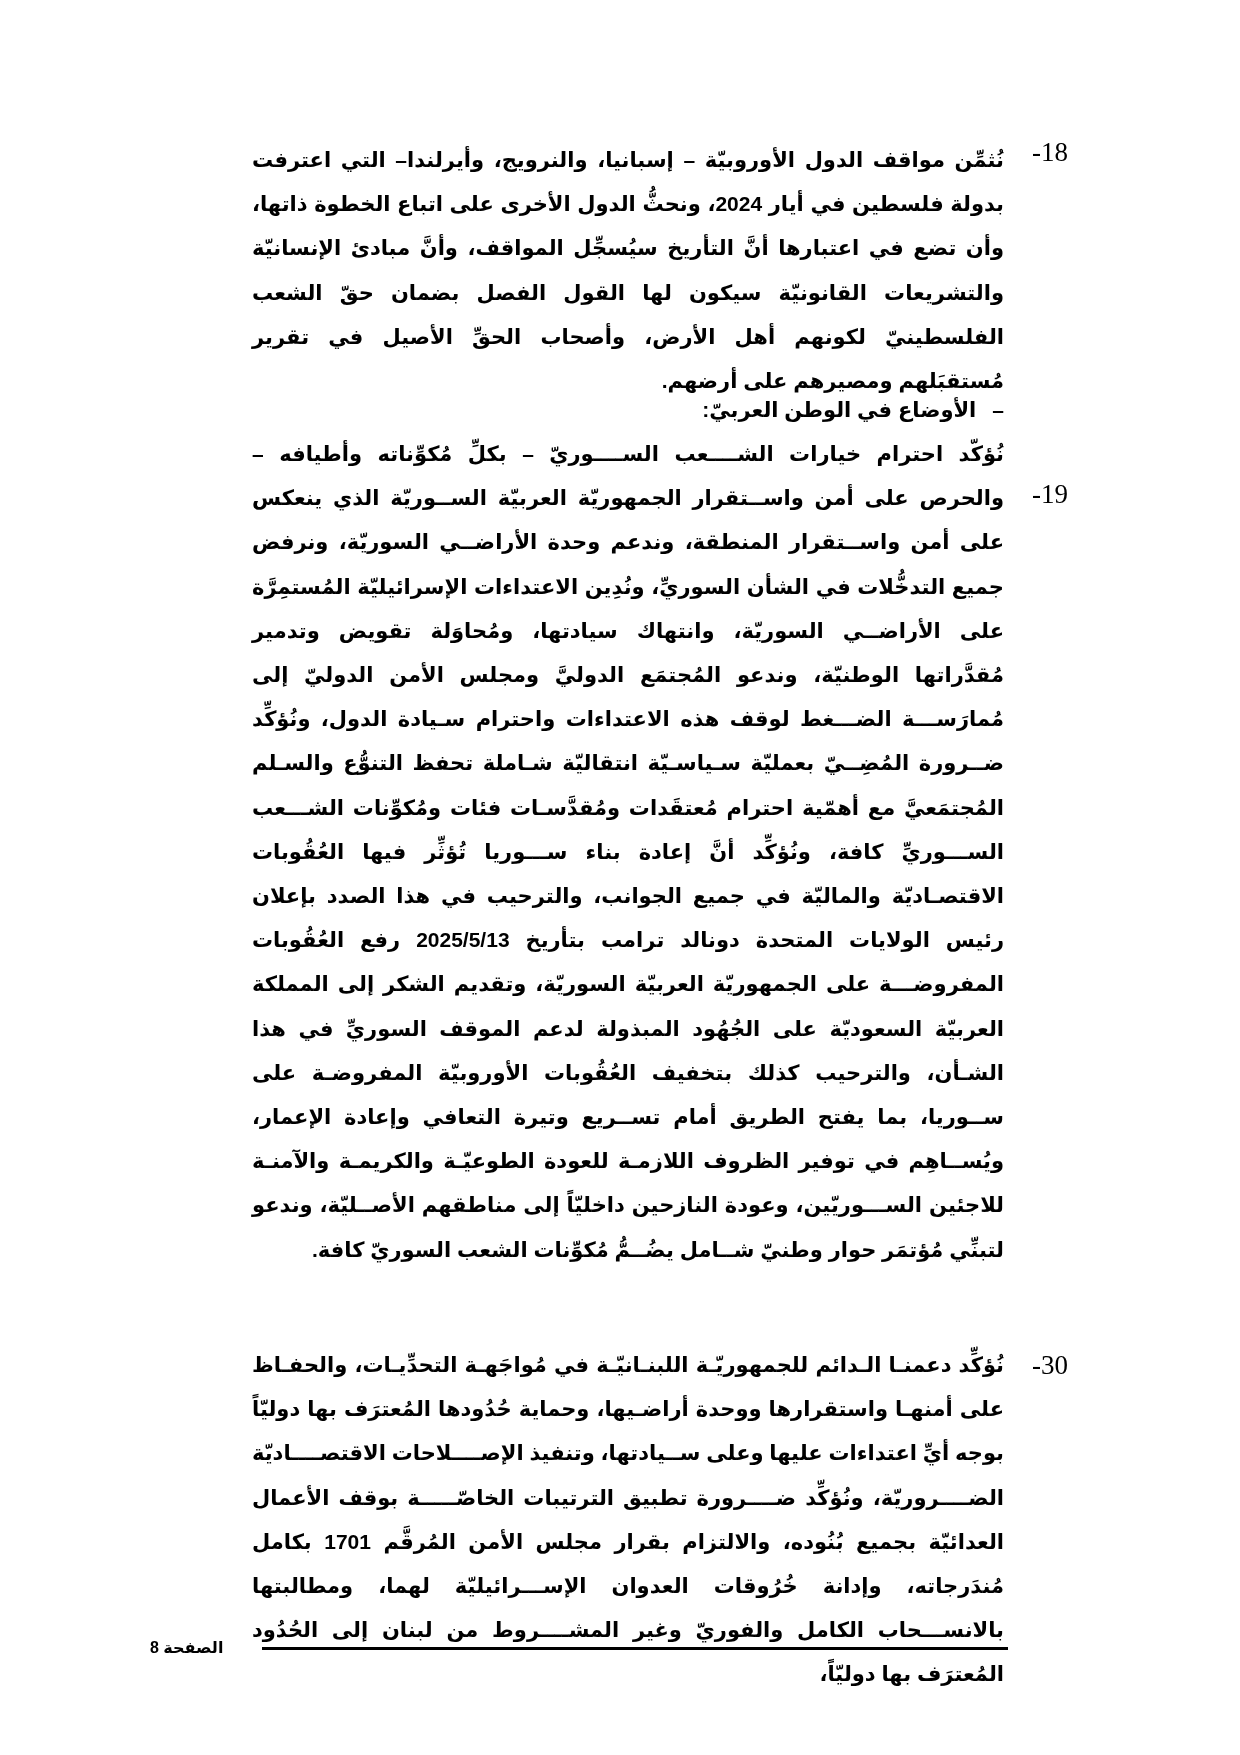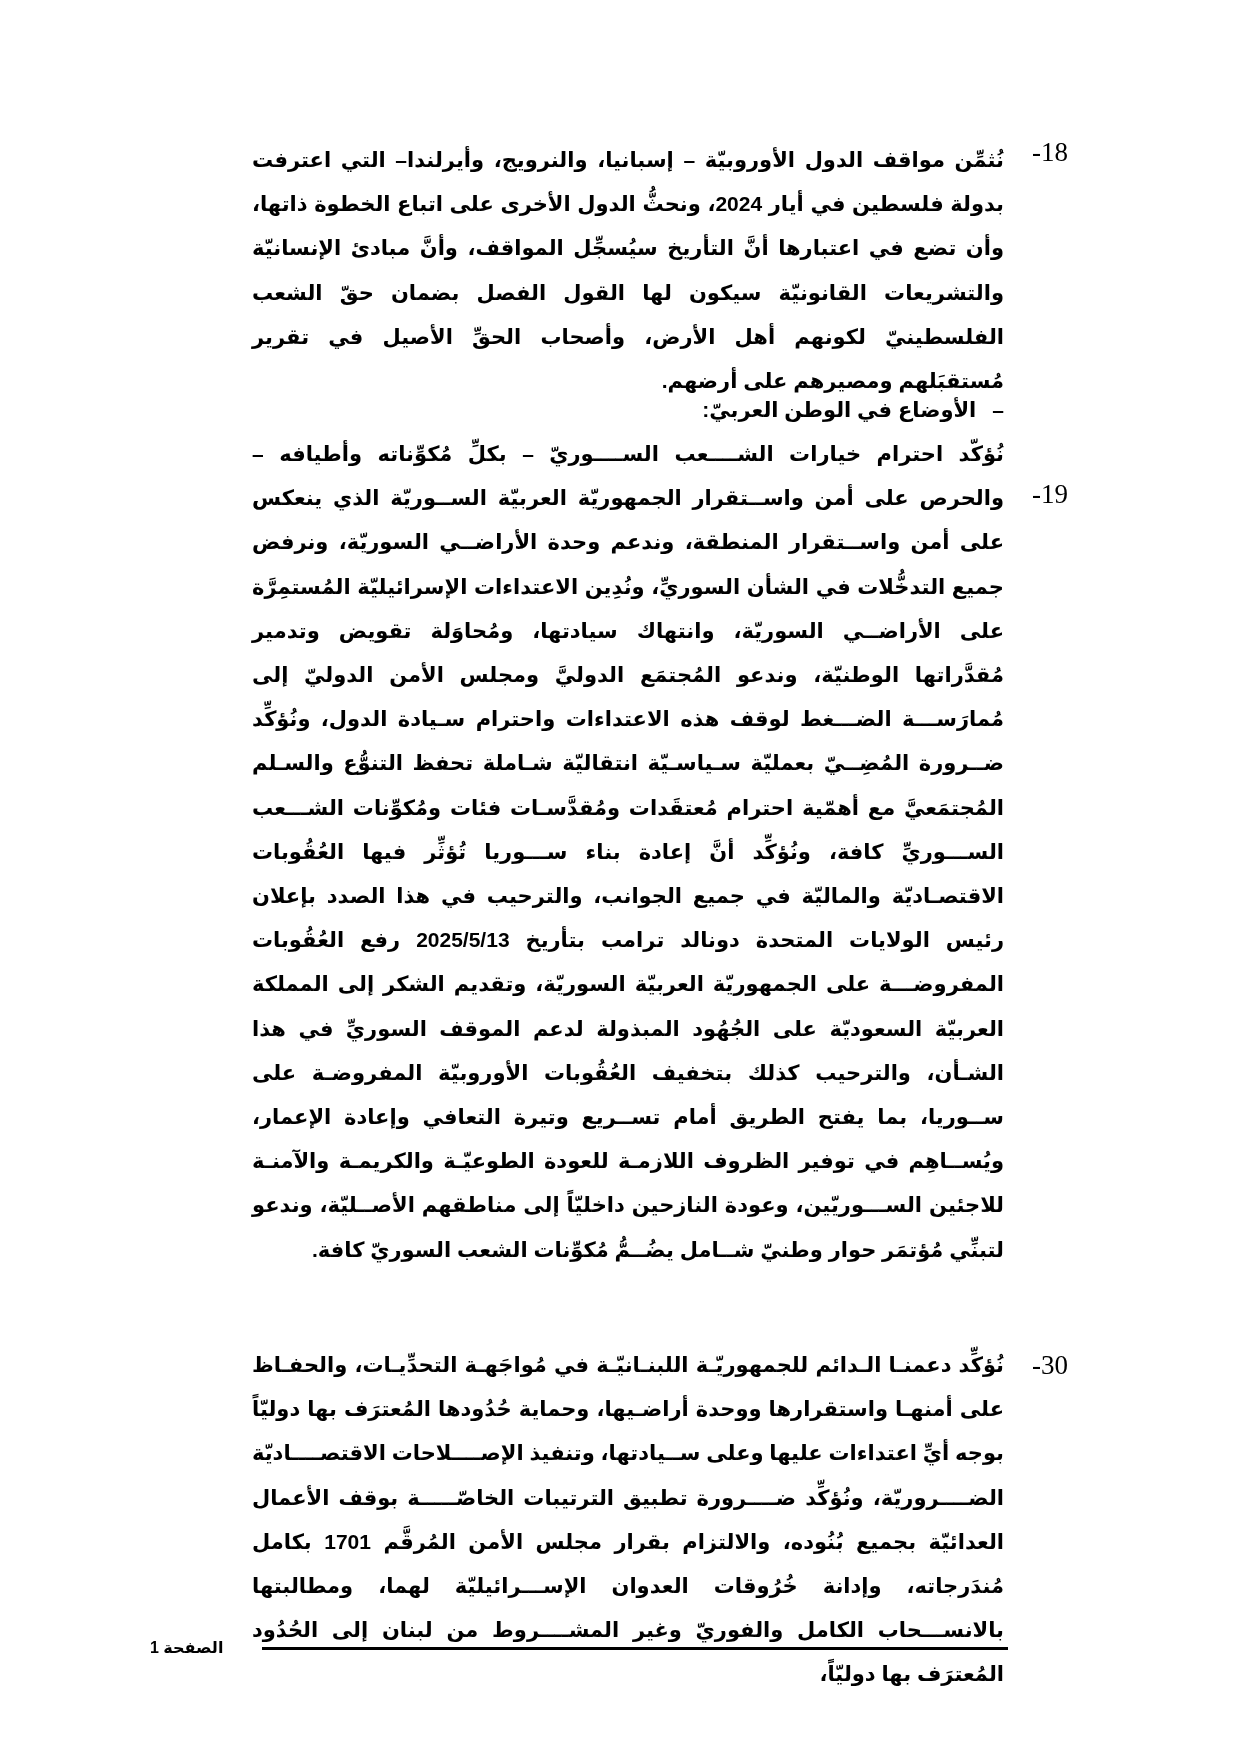--- a/index.html
+++ b/index.html
@@ -49,14 +49,14 @@
     <span class="dash">–</span><span>الأوضاع في الوطن العربيّ:</span>
   </div>
 
   <div class="item-num" style="top:432px;margin-top:40px;">-19</div>
   <div class="item" style="top:432px;">نُؤكّد احترام خيارات الشــــعب الســــوريّ – بكلِّ مُكوِّناته وأطيافه – والحرص على أمن واســتقرار الجمهوريّة العربيّة الســوريّة الذي ينعكس على أمن واســتقرار المنطقة، وندعم وحدة الأراضــي السوريّة، ونرفض جميع التدخُّلات في الشأن السوريِّ، ونُدِين الاعتداءات الإسرائيليّة المُستمِرَّة على الأراضــي السوريّة، وانتهاك سيادتها، ومُحاوَلة تقويض وتدمير مُقدَّراتها الوطنيّة، وندعو المُجتمَع الدوليَّ ومجلس الأمن الدوليّ إلى مُمارَســـة الضـــغط لوقف هذه الاعتداءات واحترام سـيادة الدول، ونُؤكِّد ضــرورة المُضِــيّ بعمليّة سـياسـيّة انتقاليّة شـاملة تحفظ التنوُّع والسـلم المُجتمَعيَّ مع أهمّية احترام مُعتقَدات ومُقدَّسـات فئات ومُكوِّنات الشـــعب الســـوريِّ كافة، ونُؤكِّد أنَّ إعادة بناء ســـوريا تُؤثِّر فيها العُقُوبات الاقتصـاديّة والماليّة في جميع الجوانب، والترحيب في هذا الصدد بإعلان رئيس الولايات المتحدة دونالد ترامب بتأريخ 2025/5/13 رفع العُقُوبات المفروضـــة على الجمهوريّة العربيّة السوريّة، وتقديم الشكر إلى المملكة العربيّة السعوديّة على الجُهُود المبذولة لدعم الموقف السوريِّ في هذا الشـأن، والترحيب كذلك بتخفيف العُقُوبات الأوروبيّة المفروضـة على ســوريا، بما يفتح الطريق أمام تســريع وتيرة التعافي وإعادة الإعمار، ويُســاهِم في توفير الظروف اللازمـة للعودة الطوعيّـة والكريمـة والآمنـة للاجئين الســـوريّين، وعودة النازحين داخليّاً إلى مناطقهم الأصــليّة، وندعو لتبنِّي مُؤتمَر حوار وطنيّ شــامل يضُــمُّ مُكوِّنات الشعب السوريّ كافة.</div>
 
   <div class="item-num" style="top:1343px;">-30</div>
   <div class="item" style="top:1343px;">نُؤكِّد دعمنـا الـدائم للجمهوريّـة اللبنـانيّـة في مُواجَهـة التحدِّيـات، والحفـاظ على أمنهـا واستقرارها ووحدة أراضـيها، وحماية حُدُودها المُعترَف بها دوليّاً بوجه أيِّ اعتداءات عليها وعلى ســيادتها، وتنفيذ الإصــــلاحات الاقتصــــاديّة الضــــروريّة، ونُؤكِّد ضــــرورة تطبيق الترتيبات الخاصّـــــة بوقف الأعمال العدائيّة بجميع بُنُوده، والالتزام بقرار مجلس الأمن المُرقَّم 1701 بكامل مُندَرجاته، وإدانة خُرُوقات العدوان الإســـرائيليّة لهما، ومطالبتها بالانســـحاب الكامل والفوريّ وغير المشــــروط من لبنان إلى الحُدُود المُعترَف بها دوليّاً،</div>
 
   <div class="footer-rule"></div>
-  <div class="footer-label">الصفحة 1</div>
+  <div class="footer-label">الصفحة 8</div>
 </div>
 
 </body></html>

